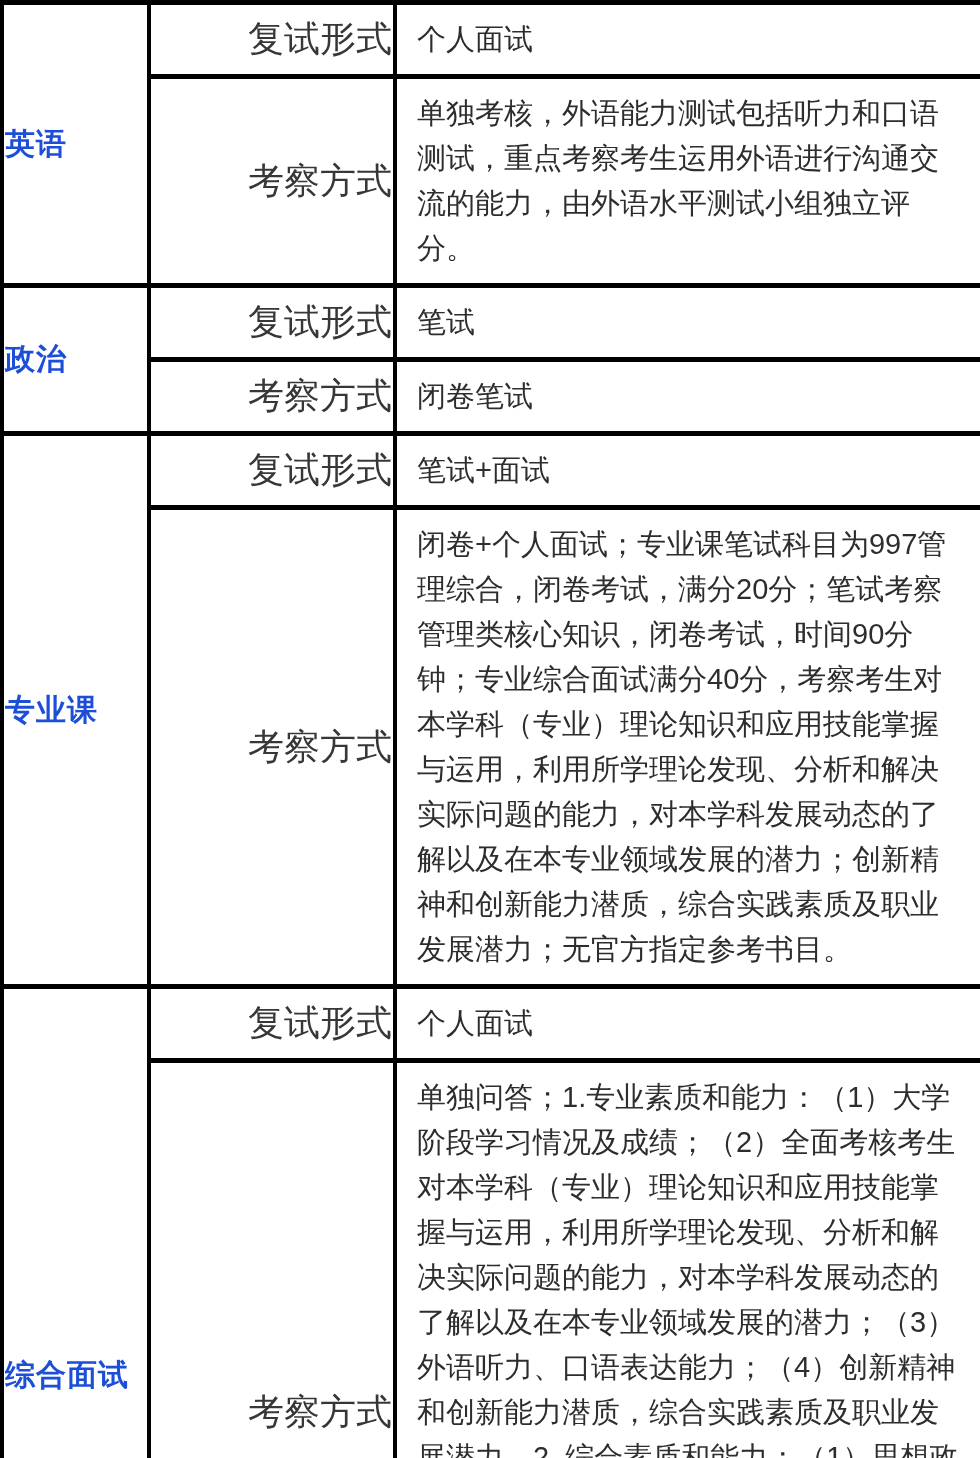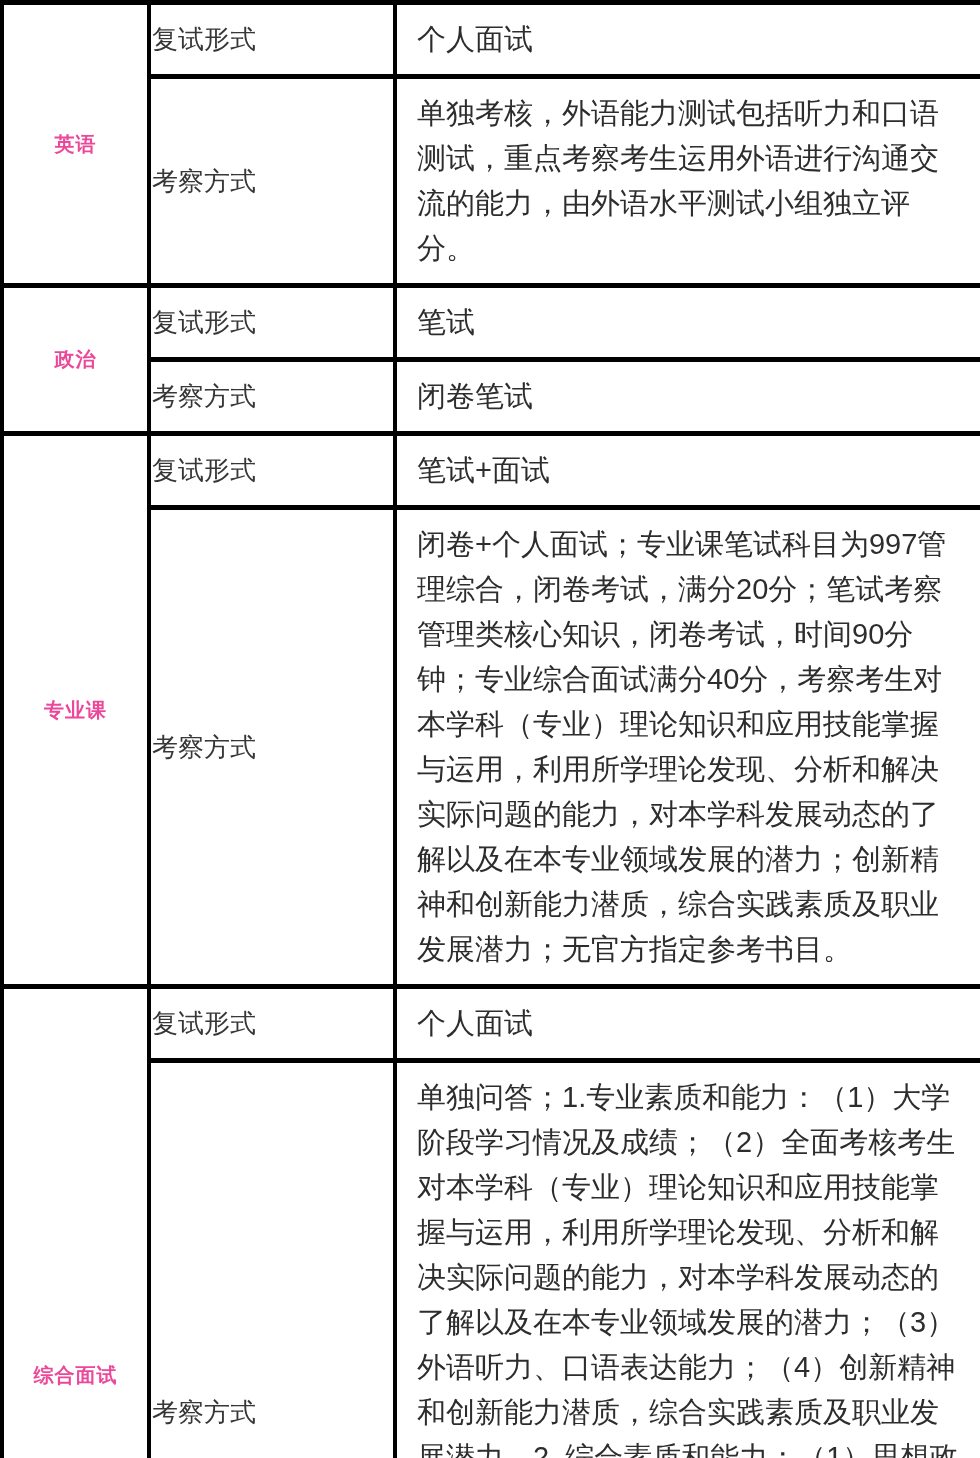--- a/index.html
+++ b/index.html
@@ -20,30 +20,29 @@
     background: #ffffff;
   }
   table.review-table td {
     border: 4px solid #000000;
     border-top-width: 5px;
     border-bottom-width: 5px;
     vertical-align: middle;
     overflow: hidden;
   }
   td.subject-cell {
-    font-size: 20px;
+    font-size: 30px;
     font-weight: bold;
-    color: #ec4899;
-    text-align: center;
+    color: #1d4ed8;
     letter-spacing: 1px;
   }
   td.label-cell {
-    font-size: 26px;
+    font-size: 36px;
     color: #373737;
-    text-align: left;
+    text-align: right;
   }
   td.value-cell {
     font-size: 29px;
     color: #2d2d2d;
     text-align: left;
     padding: 12px 18px 12px 20px;
     line-height: 45px;
   }
 </style>
 </head>

